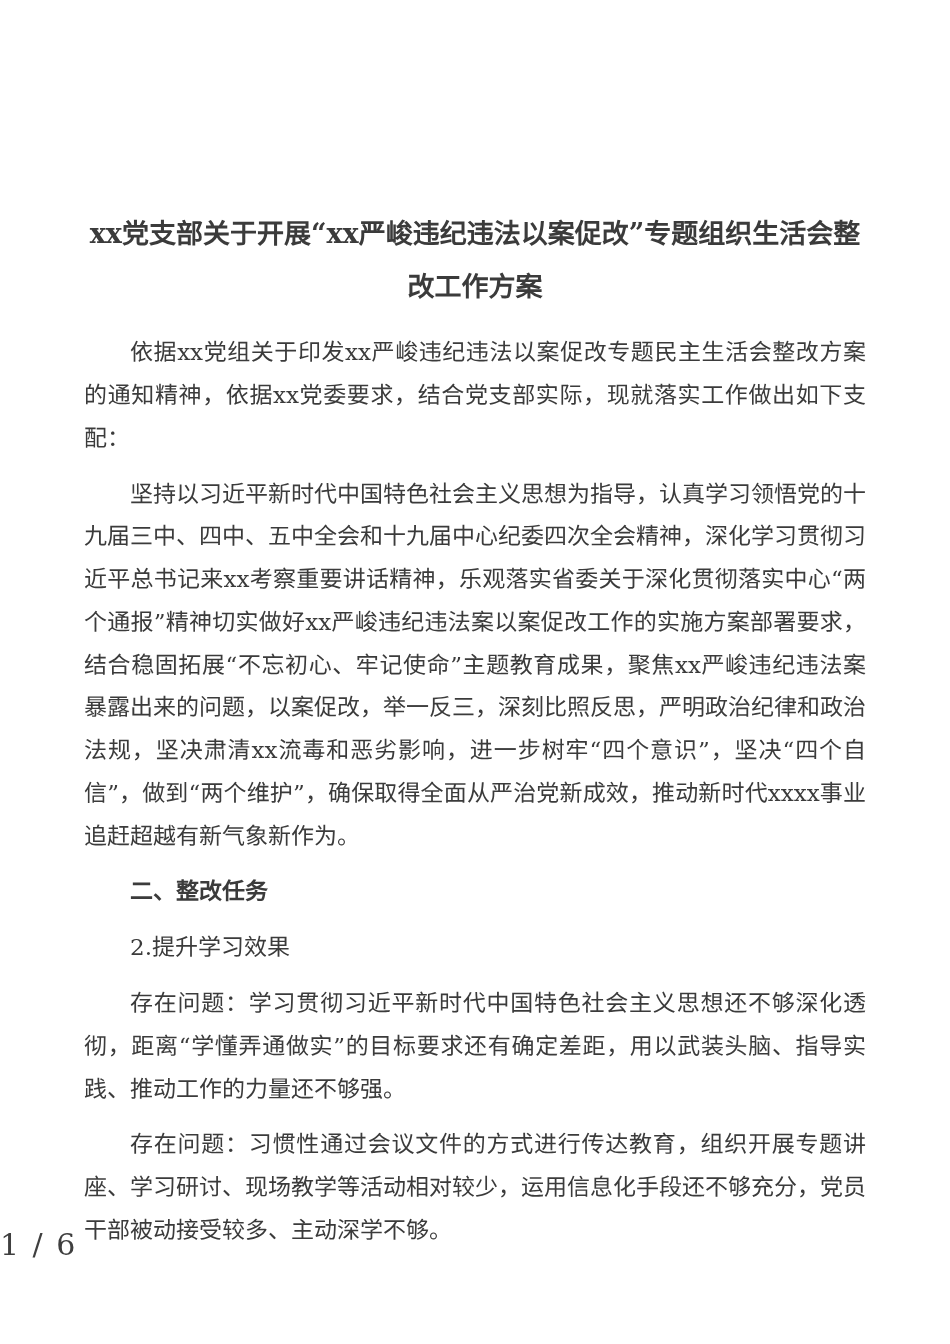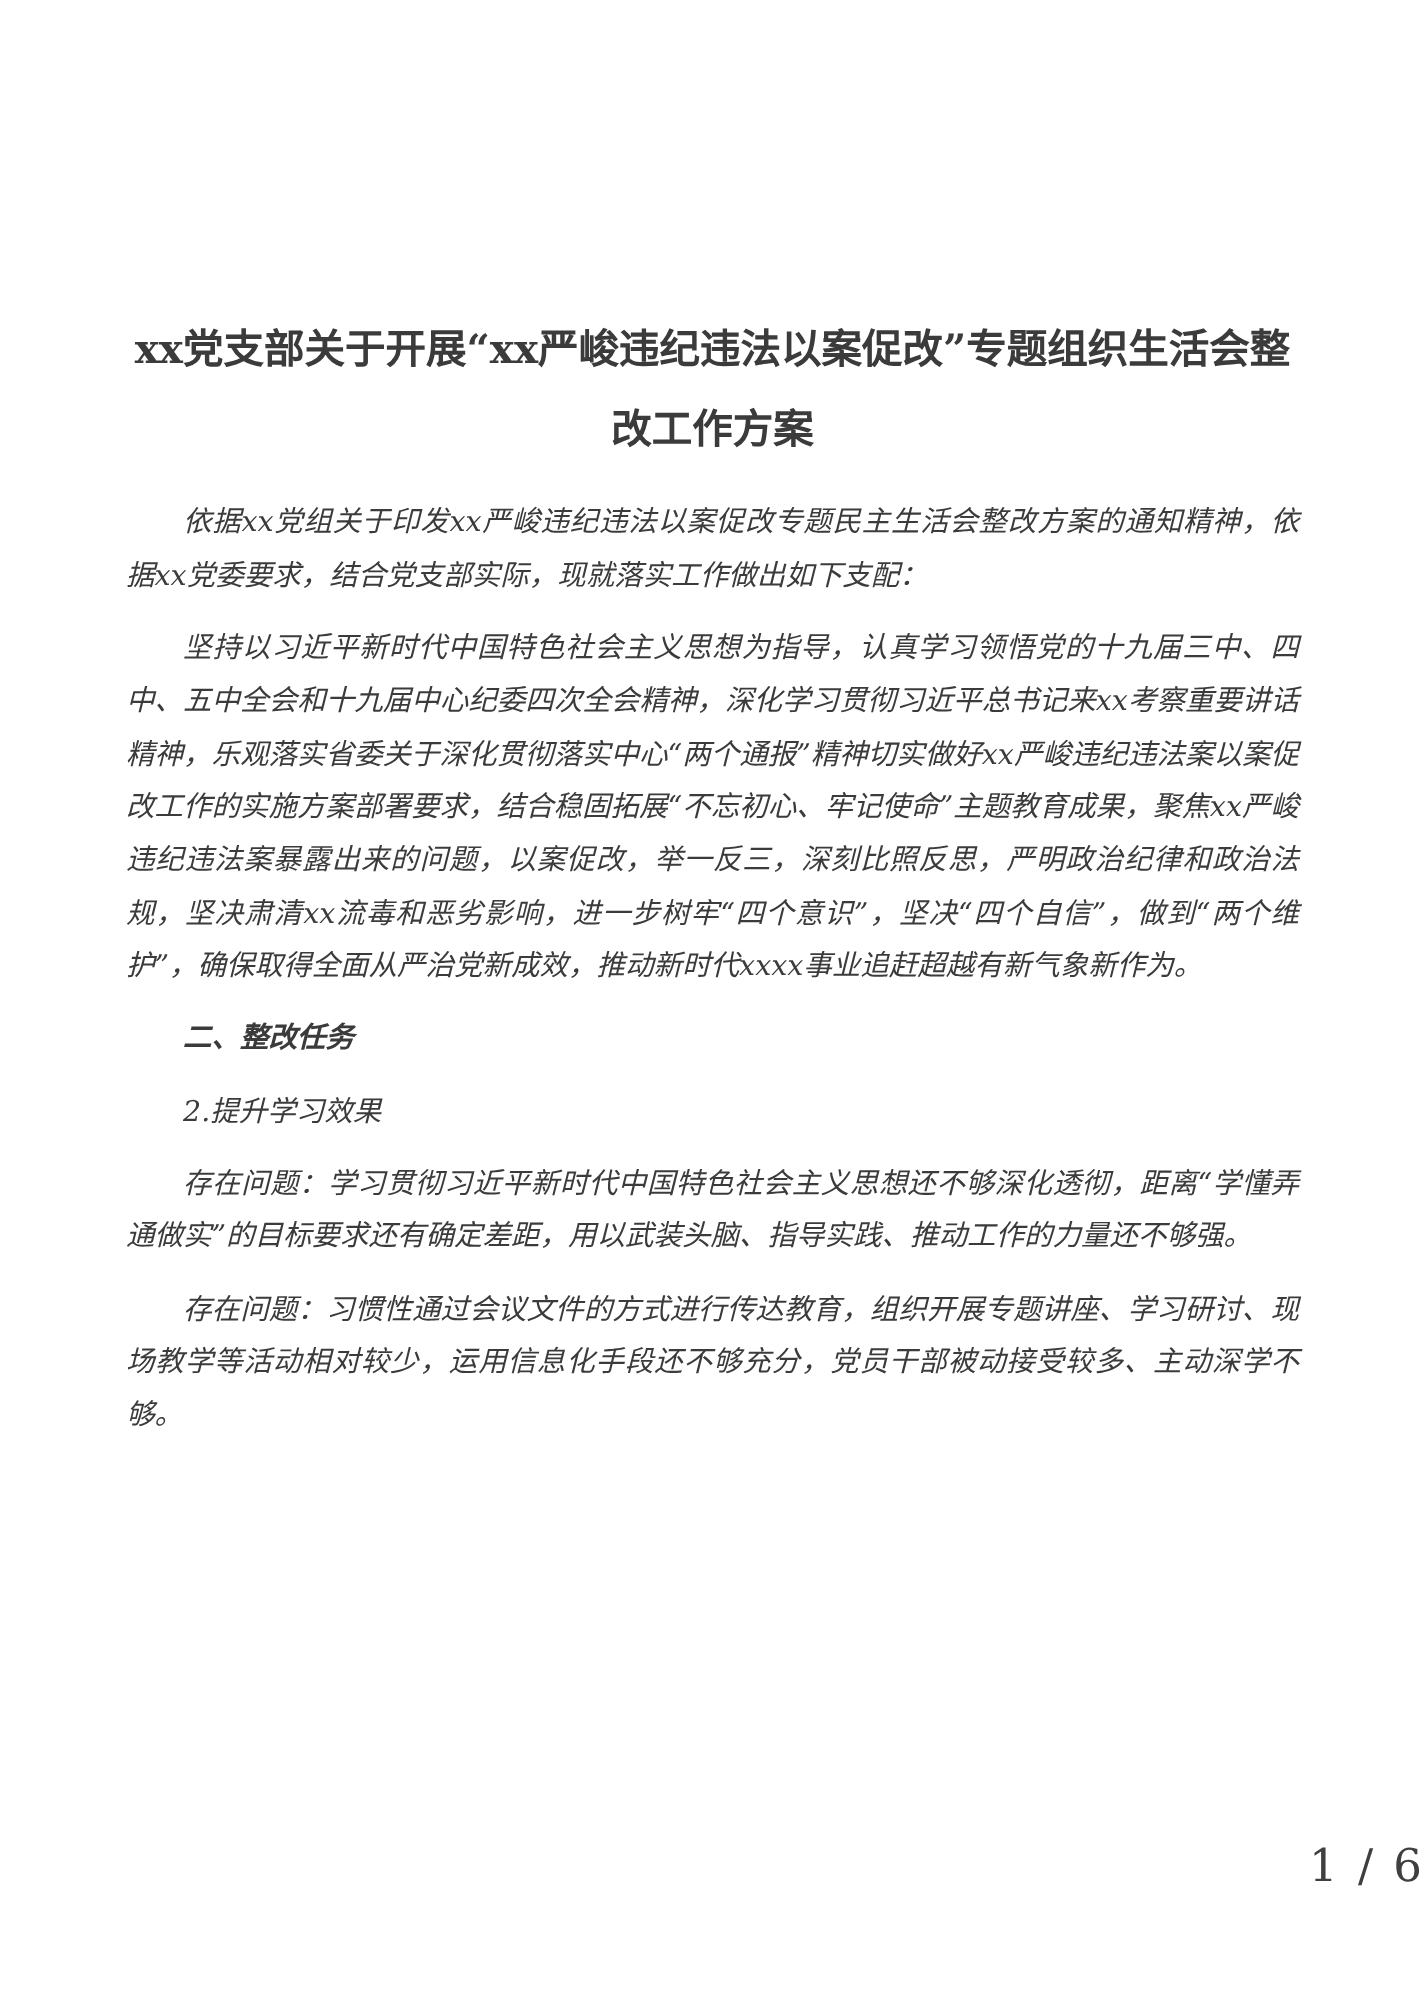--- a/index.html
+++ b/index.html
@@ -26,37 +26,36 @@
   .doc-title {
     font-size: 27px;
     font-weight: bold;
     text-align: center;
     line-height: 1.95;
     margin: 0 auto 18px auto;
     max-width: 782px;
     color: #3b3b3b;
   }
   .para {
-    font-size: 19px;
+    font-size: 23px;
     line-height: 1.86;
     text-align: justify;
     text-indent: 2em;
     margin: 0 0 13px 0;
     color: #3b3b3b;
-    font-style: italic;
   }
   .para.heading {
     font-weight: bold;
   }
   .page-footer {
     position: absolute;
     bottom: 94px;
     left: 0;
     width: 100%;
-    text-align: right;
+    text-align: left;
     font-size: 30px;
     color: #3f3f3f;
     letter-spacing: 2px;
   }
 </style>
 </head>
 <body>
 
 <div class="page">
 

